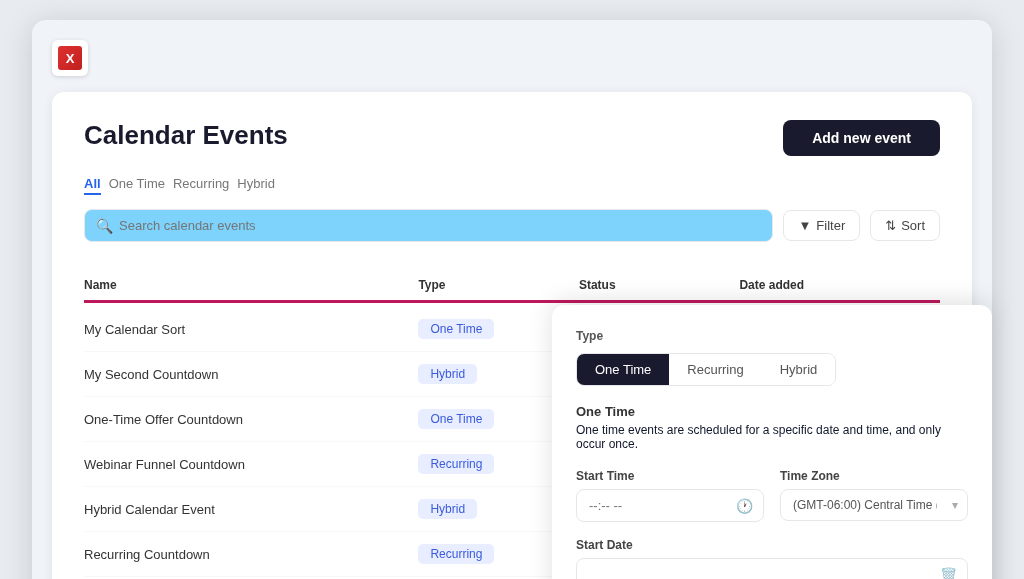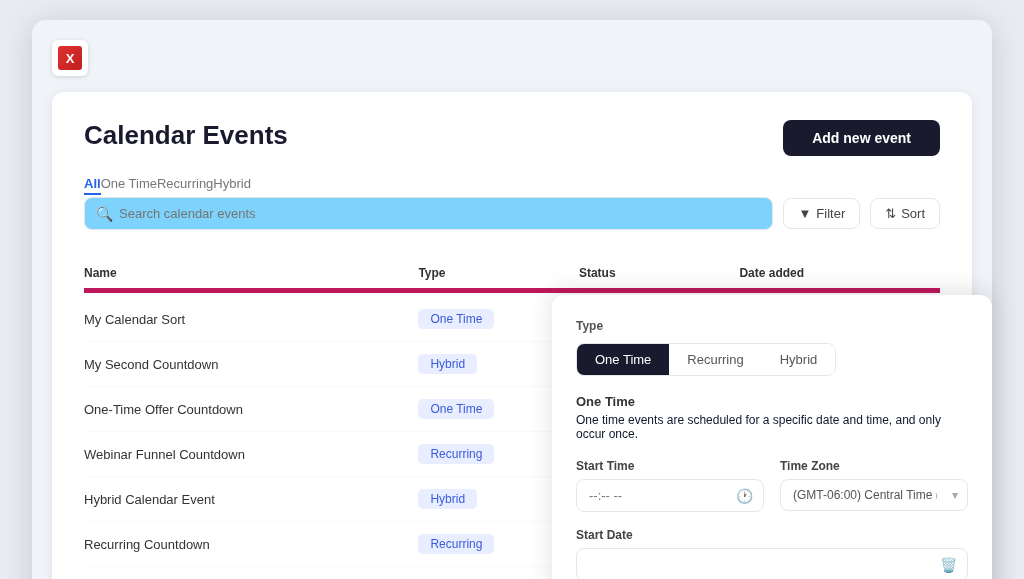--- a/index.html
+++ b/index.html
@@ -68,22 +68,22 @@
       color: white;
       border: none;
       border-radius: 8px;
       padding: 10px 29px;
       font-size: 14px;
       font-weight: 600;
       cursor: pointer;
     }
     .tabs {
       display: flex;
-      gap: 0;
-      margin-bottom: 2px;
+      gap: 8px;
+      margin-bottom: 14px;
     }
     .tab {
       font-size: 13px;
       color: #777;
       cursor: pointer;
       padding: 2px 0;
     }
     .tab.active {
       color: #2563eb;
       font-weight: 600;
@@ -126,21 +126,21 @@
       cursor: pointer;
       color: #444;
       display: flex;
       align-items: center;
       gap: 5px;
     }
     .table-header {
       display: grid;
       grid-template-columns: 2.5fr 1.2fr 1.2fr 1.5fr;
       padding: 0 0 8px 0;
-      border-bottom: 5px solid #be185d;
+      border-bottom: 3px solid #be185d;
       margin-bottom: 4px;
       margin-top: 36px;
     }
     .col-header {
       font-size: 12px;
       font-weight: 600;
       color: #333;
     }
     .table-row {
       display: grid;

